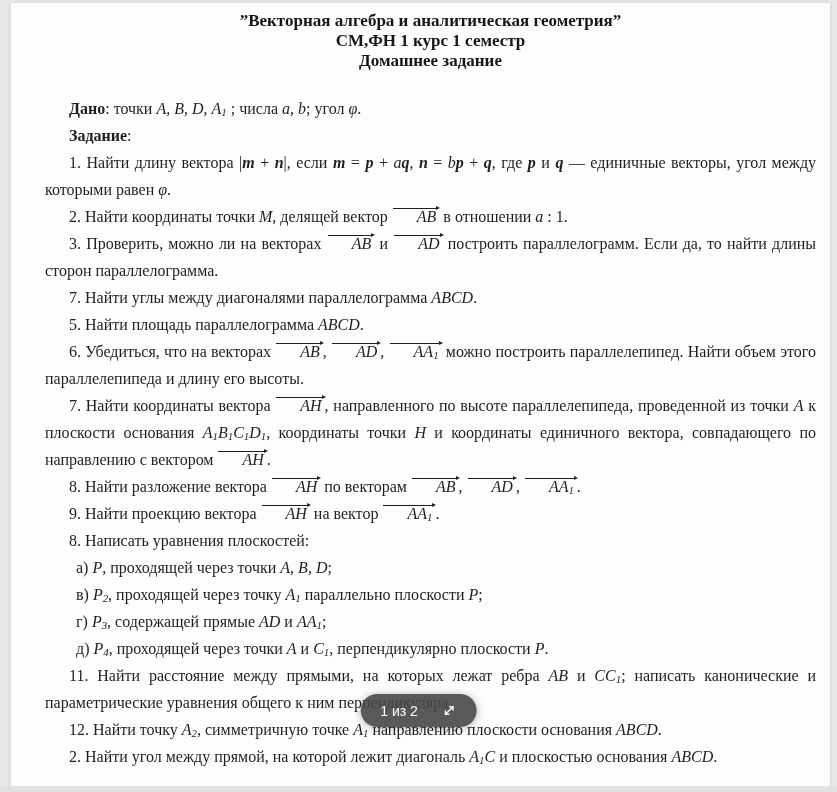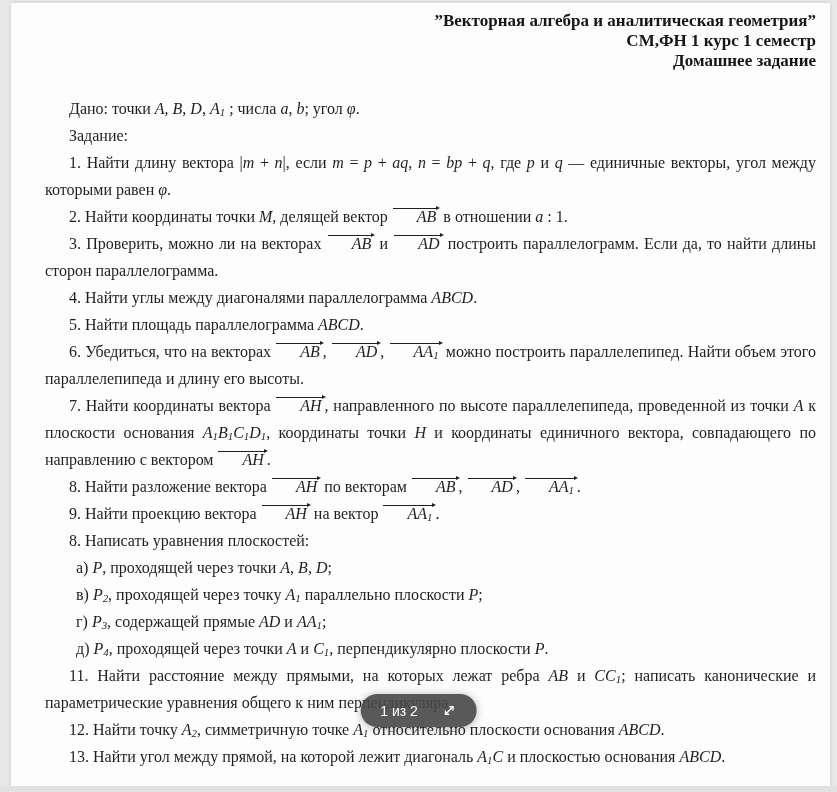--- a/index.html
+++ b/index.html
@@ -16,42 +16,42 @@
     left: 11px; right: 7px; top: 3px; bottom: 0;
     background: #fdfdfd;
     box-shadow: 0 0 4px rgba(0,0,0,0.12);
   }
   .content {
     padding: 8px 14px 0 34px;
     color: #1f1f1f;
   }
 
   .title-block {
-    text-align: right;
+    text-align: center;
     font-weight: bold;
     font-size: 17px;
     line-height: 20px;
     margin-bottom: 24px;
     color: #161616;
   }
 
   p.para {
     margin: 0;
     font-size: 16px;
     line-height: 27px;
     text-align: justify;
     text-indent: 24px;
   }
   p.para.sub {
     text-indent: 31px;
     text-align: left;
     font-family: Liberation Serif, serif;
   }
 
-  .b { font-weight: normal; }
+  .b { font-weight: bold; }
   .i { font-style: italic; }
 
   .sub-idx, .sub { }
   span.sub {
     font-size: 68%;
     line-height: 0;
     vertical-align: -0.22em;
   }
 
   span.vec {
@@ -122,34 +122,34 @@
         <div class="title-line">”Векторная алгебра и аналитическая геометрия”</div>
         <div class="title-line">СМ,ФН 1 курс 1 семестр</div>
         <div class="title-line">Домашнее задание</div>
       </div>
 
       <p class="para"><span class="b">Дано</span><span>: точки </span><span class="i">A</span><span>, </span><span class="i">B</span><span>, </span><span class="i">D</span><span>, </span><span class="i">A<span class="sub">1</span></span><span> ; числа </span><span class="i">a</span><span>, </span><span class="i">b</span><span>; угол </span><span class="i">φ</span><span>.</span></p>
       <p class="para"><span class="b">Задание</span><span>:</span></p>
       <p class="para"><span>1. Найти длину вектора |</span><span class="b i">m</span><span> + </span><span class="b i">n</span><span>|, если </span><span class="b i">m</span><span> = </span><span class="b i">p</span><span> + </span><span class="i">a</span><span class="b i">q</span><span>, </span><span class="b i">n</span><span> = </span><span class="i">b</span><span class="b i">p</span><span> + </span><span class="b i">q</span><span>, где </span><span class="b i">p</span><span> и </span><span class="b i">q</span><span> — единичные векторы, угол между которыми равен </span><span class="i">φ</span><span>.</span></p>
       <p class="para"><span>2. Найти координаты точки </span><span class="i">M</span><span>, делящей вектор </span><span class="vec">AB</span><span> в отношении </span><span class="i">a</span><span> : 1.</span></p>
       <p class="para"><span>3. Проверить, можно ли на векторах </span><span class="vec">AB</span><span> и </span><span class="vec">AD</span><span> построить параллелограмм. Если да, то найти длины сторон параллелограмма.</span></p>
-      <p class="para"><span>4. Найти углы между диагоналями параллелограмма </span><span class="i">ABCD</span><span>.</span></p>
+      <p class="para"><span>7. Найти углы между диагоналями параллелограмма </span><span class="i">ABCD</span><span>.</span></p>
       <p class="para"><span>5. Найти площадь параллелограмма </span><span class="i">ABCD</span><span>.</span></p>
       <p class="para"><span>6. Убедиться, что на векторах </span><span class="vec">AB</span><span>, </span><span class="vec">AD</span><span>, </span><span class="vec">AA<span class="sub">1</span></span><span> можно построить параллелепипед. Найти объем этого параллелепипеда и длину его высоты.</span></p>
       <p class="para"><span>7. Найти координаты вектора </span><span class="vec">AH</span><span>, направленного по высоте параллелепипеда, проведенной из точки </span><span class="i">A</span><span> к плоскости основания </span><span class="i">A<span class="sub">1</span></span><span class="i">B<span class="sub">1</span></span><span class="i">C<span class="sub">1</span></span><span class="i">D<span class="sub">1</span></span><span>, координаты точки </span><span class="i">H</span><span> и координаты единичного вектора, совпадающего по направлению с вектором </span><span class="vec">AH</span><span>.</span></p>
       <p class="para"><span>8. Найти разложение вектора </span><span class="vec">AH</span><span> по векторам </span><span class="vec">AB</span><span>, </span><span class="vec">AD</span><span>, </span><span class="vec">AA<span class="sub">1</span></span><span>.</span></p>
       <p class="para"><span>9. Найти проекцию вектора </span><span class="vec">AH</span><span> на вектор </span><span class="vec">AA<span class="sub">1</span></span><span>.</span></p>
       <p class="para"><span>8. Написать уравнения плоскостей:</span></p>
       <p class="para sub"><span>а) </span><span class="i">P</span><span>, проходящей через точки </span><span class="i">A</span><span>, </span><span class="i">B</span><span>, </span><span class="i">D</span><span>;</span></p>
       <p class="para sub"><span>в) </span><span class="i">P<span class="sub">2</span></span><span>, проходящей через точку </span><span class="i">A<span class="sub">1</span></span><span> параллельно плоскости </span><span class="i">P</span><span>;</span></p>
       <p class="para sub"><span>г) </span><span class="i">P<span class="sub">3</span></span><span>, содержащей прямые </span><span class="i">AD</span><span> и </span><span class="i">AA<span class="sub">1</span></span><span>;</span></p>
       <p class="para sub"><span>д) </span><span class="i">P<span class="sub">4</span></span><span>, проходящей через точки </span><span class="i">A</span><span> и </span><span class="i">C<span class="sub">1</span></span><span>, перпендикулярно плоскости </span><span class="i">P</span><span>.</span></p>
       <p class="para"><span>11. Найти расстояние между прямыми, на которых лежат ребра </span><span class="i">AB</span><span> и </span><span class="i">CC<span class="sub">1</span></span><span>; написать канонические и параметрические уравнения общего к ним перпендикуляра.</span></p>
-      <p class="para"><span>12. Найти точку </span><span class="i">A<span class="sub">2</span></span><span>, симметричную точке </span><span class="i">A<span class="sub">1</span></span><span> относительно плоскости основания </span><span class="i">ABCD</span><span>.</span></p>
-      <p class="para"><span>13. Найти угол между прямой, на которой лежит диагональ </span><span class="i">A<span class="sub">1</span></span><span class="i">C</span><span> и плоскостью основания </span><span class="i">ABCD</span><span>.</span></p>
+      <p class="para"><span>12. Найти точку </span><span class="i">A<span class="sub">2</span></span><span>, симметричную точке </span><span class="i">A<span class="sub">1</span></span><span> направлению плоскости основания </span><span class="i">ABCD</span><span>.</span></p>
+      <p class="para"><span>2. Найти угол между прямой, на которой лежит диагональ </span><span class="i">A<span class="sub">1</span></span><span class="i">C</span><span> и плоскостью основания </span><span class="i">ABCD</span><span>.</span></p>
 
     </div>
   </div>
 
   <div class="page-pill">
     <span>1 из 2</span>
     <span class="expand">
       <svg width="15" height="15" viewBox="0 0 16 16" fill="none" stroke="#ffffff" stroke-width="1.5" stroke-linecap="round" stroke-linejoin="round">
         <path d="M4 12 L12 4"></path>
         <path d="M8.6 4 H12 V7.4"></path>

